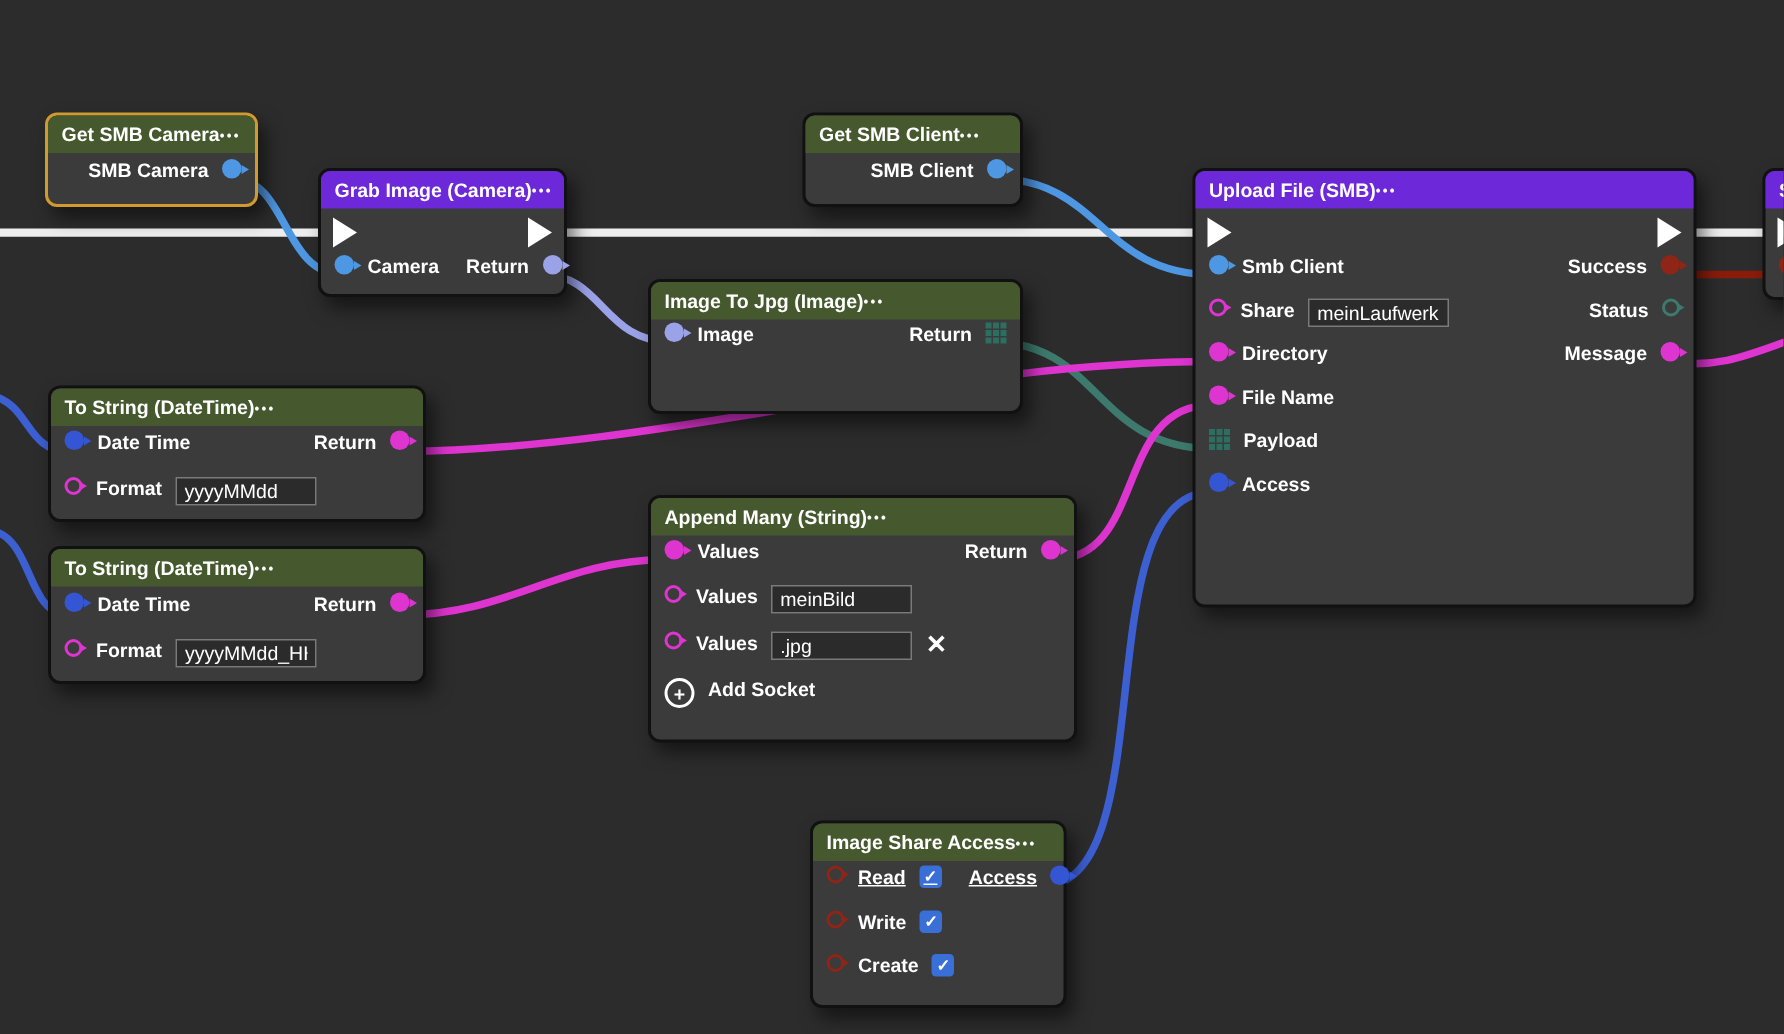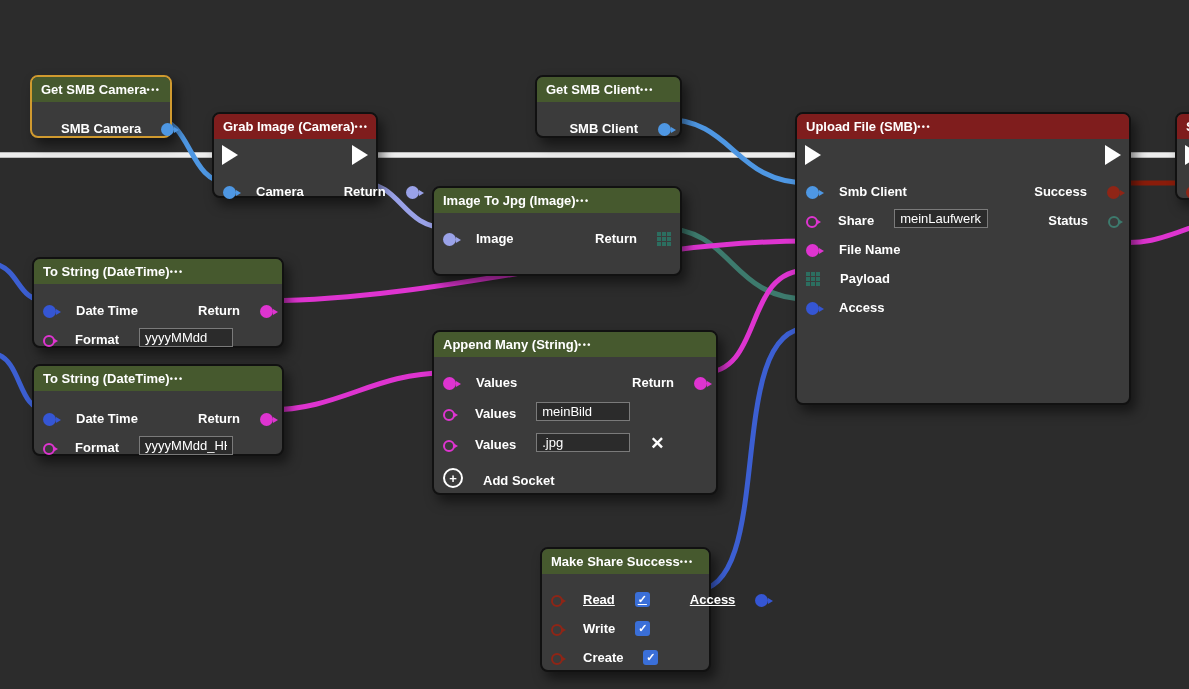--- a/index.html
+++ b/index.html
@@ -18,25 +18,25 @@
     box-shadow:5px 7px 12px rgba(0,0,0,.5);
     color:#fff;font-size:13px;font-weight:bold;
     box-sizing:border-box;
   }
   .node.selected{border-color:#d09a2f;}
   .hdr{
     height:25px;display:flex;align-items:center;
     padding:0 9px;border-radius:6px 6px 0 0;box-sizing:border-box;
   }
   .hdr.green{background:#46592e;}
-  .hdr.navy{background:#7f1d1d;}
+  .hdr.navy{background:#6d28d9;}
   .title{font-size:13px;font-weight:bold;white-space:nowrap;}
   .dots{font-size:9px;letter-spacing:1.5px;cursor:pointer;white-space:nowrap;}
   .body{box-sizing:border-box;}
-  .row{display:flex;align-items:flex-end;gap:20px;padding:0 9px;height:29px;box-sizing:border-box;}
+  .row{display:flex;align-items:flex-start;gap:9px;padding:0 9px;height:29px;box-sizing:border-box;}
   .sp{flex:1;}
   .plabel{white-space:nowrap;}
   
   .sock{width:13px;height:13px;border-radius:50%;position:relative;flex:none;}
   .sock.filled{background:currentColor;}
   .sock.outline{width:8px;height:8px;border:2.6px solid currentColor;background:transparent;}
   .sock::after{
     content:"";position:absolute;left:100%;top:50%;transform:translateY(-50%);
     border-left:5px solid;border-top:3.5px solid transparent;border-bottom:3.5px solid transparent;
   }
@@ -238,21 +238,21 @@
     </div>
     <div class="row addsock" style="height:36px;">
       <span class="plus-circle">+</span>
       <span class="plabel">Add Socket</span>
     </div>
   </div>
 </div>
 
 <div class="node" style="left:540px;top:547px;width:171px;height:125px;">
   <div class="hdr green">
-    <span class="title">Make Share Success</span>
+    <span class="title">Image Share Access</span>
     <span class="dots">•••</span>
   </div>
   <div class="body" style="padding-top:3px;">
     <div class="row" style="height:30px;text-decoration:underline;">
       <span class="sock outline c-red"></span>
       <span class="plabel">Read</span>
       <span class="cb">✓</span>
       <span class="sp"></span>
       <span class="plabel">Access</span>
       <span class="sock filled c-royal"></span>
@@ -290,20 +290,27 @@
     <div class="row">
       <span class="sock outline c-mag"></span>
       <span class="plabel">Share</span>
       <input class="field" value="meinLaufwerk" style="">
       <span class="sp"></span>
       <span class="plabel">Status</span>
       <span class="sock outline c-teal"></span>
     </div>
     <div class="row">
       <span class="sock filled c-mag"></span>
+      <span class="plabel">Directory</span>
+      <span class="sp"></span>
+      <span class="plabel">Message</span>
+      <span class="sock filled c-mag"></span>
+    </div>
+    <div class="row">
+      <span class="sock filled c-mag"></span>
       <span class="plabel">File Name</span>
     </div>
     <div class="row">
       <span class="gridsock">
           <i></i>
           <i></i>
           <i></i>
           <i></i>
           <i></i>
           <i></i>

